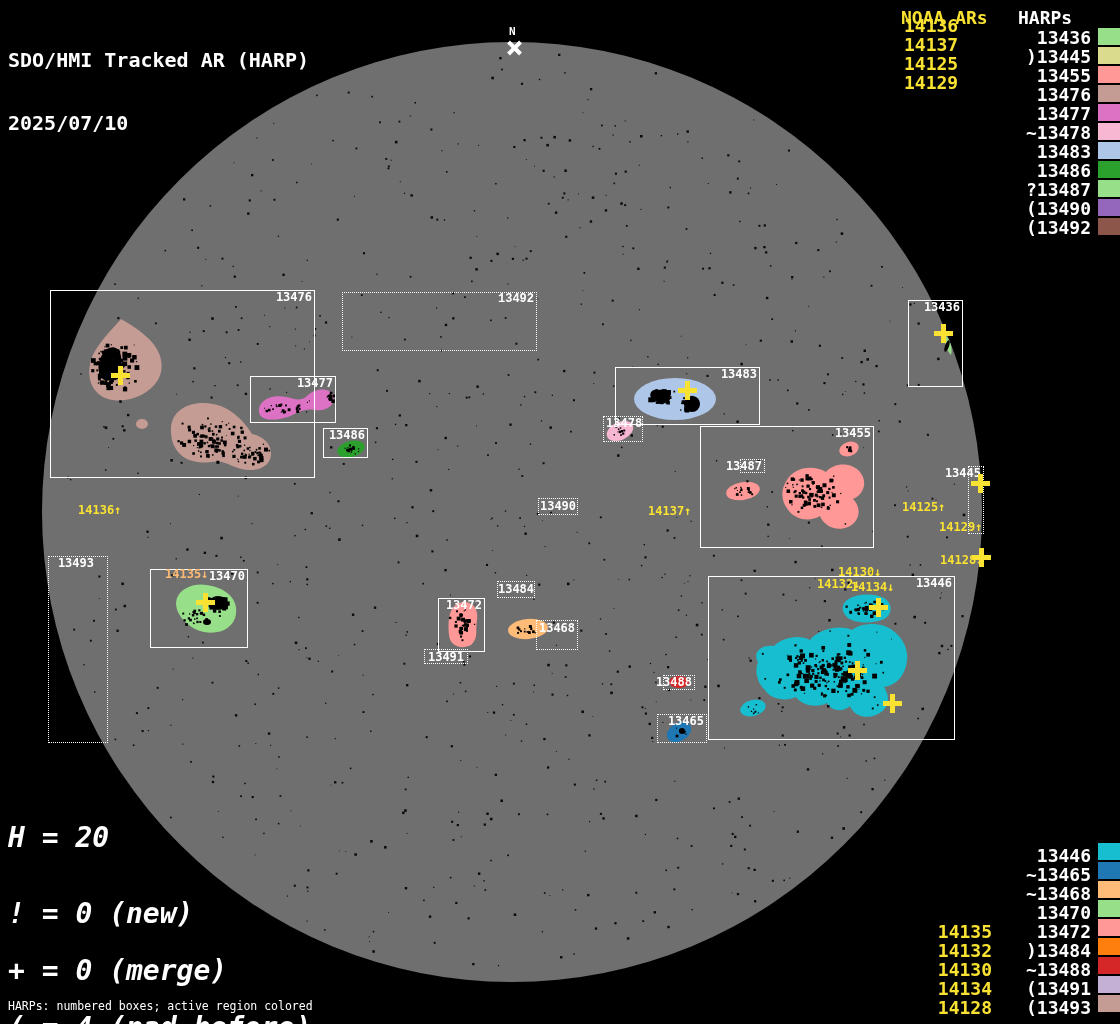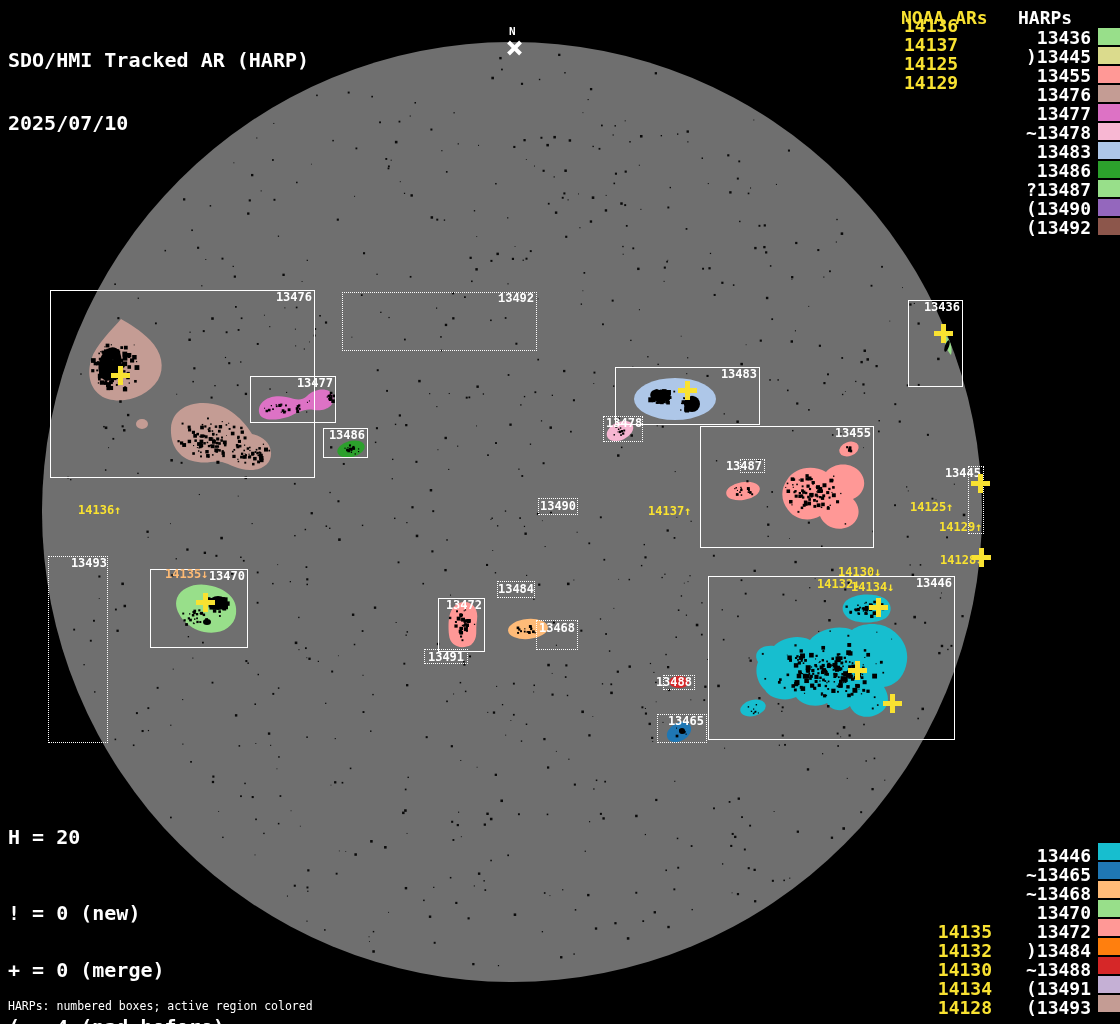--- a/index.html
+++ b/index.html
@@ -8,21 +8,21 @@
   svg{position:absolute;left:0;top:0;}
   .titleblock{position:absolute;left:8px;top:8px;color:#fff;font-size:20px;font-weight:bold;line-height:21px;white-space:pre;}
   .hdr{position:absolute;font-size:18px;font-weight:bold;line-height:19px;color:#fff;white-space:nowrap;}
   .hdr.yellow{color:#F9E231;}
   .col{position:absolute;font-size:18px;font-weight:bold;line-height:19px;color:#fff;}
   .col .row{height:19px;white-space:pre;}
   .col.right{text-align:right;}
   .col.yellow{color:#F9E231;}
   .swatchcol{position:absolute;}
   .swatch{width:22px;height:17px;margin-bottom:2px;}
-  .statsblock{position:absolute;left:8px;color:#fff;font-size:20px;font-weight:bold;line-height:19px;white-space:pre;}
+  .statsblock{position:absolute;left:8px;color:#fff;font-size:28px;font-weight:bold;line-height:19px;white-space:pre;font-style:italic;}
   .footnote{position:absolute;left:8px;color:#fff;font-size:11.5px;font-weight:normal;line-height:12px;white-space:pre;}
   .hbox{position:absolute;border:1px solid #fff;box-sizing:border-box;}
   .hbox.dotted{border-style:dotted;}
   .hlabel{position:absolute;color:#fff;font-size:12px;font-weight:bold;line-height:13px;white-space:nowrap;}
   .ylab{position:absolute;color:#F9E231;font-size:12px;font-weight:bold;line-height:13px;white-space:nowrap;}
   .cross{position:absolute;width:19px;height:19px;}
   .cross::before{content:"";position:absolute;left:0;top:7px;width:19px;height:5px;background:#F9E231;}
   .cross::after{content:"";position:absolute;left:7px;top:0;width:5px;height:19px;background:#F9E231;}
   .xmark{position:absolute;width:17px;height:17px;}
   .xmark::before,.xmark::after{content:"";position:absolute;left:0;top:6.5px;width:17px;height:4px;background:#fff;}
@@ -1828,21 +1828,21 @@
       <div class="hbox dotted" style="left: 740px; top: 459px; width: 25px; height: 14px; border-color: rgb(255, 255, 255);">
         <div class="hlabel" style="right: 2px; top: 0px;">13487</div>
       </div>
       <div class="hbox" style="left: 908px; top: 300px; width: 55px; height: 87px; border-color: rgb(255, 255, 255);">
         <div class="hlabel" style="right: 2px; top: 0px;">13436</div>
       </div>
       <div class="hbox dotted" style="left: 968px; top: 466px; width: 16px; height: 68px; border-color: rgb(255, 255, 255);">
         <div class="hlabel" style="right: 2px; top: 0px;">13445</div>
       </div>
       <div class="hbox dotted" style="left: 48px; top: 556px; width: 60px; height: 187px; border-color: rgb(255, 255, 255);">
-        <div class="hlabel" style="right: 0; top: 0px; margin-left: 16px;">13493</div>
+        <div class="hlabel" style="right: 13px; top: 0px; margin-left: 16px;">13493</div>
       </div>
       <div class="hbox" style="left: 150px; top: 569px; width: 98px; height: 79px; border-color: rgb(255, 255, 255);">
         <div class="hlabel" style="right: 2px; top: 0px;">13470</div>
       </div>
       <div class="hbox" style="left: 438px; top: 598px; width: 47px; height: 54px; border-color: rgb(255, 255, 255);">
         <div class="hlabel" style="right: 2px; top: 0px;">13472</div>
       </div>
       <div class="hbox dotted" style="left: 538px; top: 498px; width: 40px; height: 17px; border-color: rgb(255, 255, 255);">
         <div class="hlabel" style="left: 50%; top: 1px; transform: translateX(-50%);">13490</div>
       </div>
@@ -1859,21 +1859,21 @@
         <div class="hlabel" style="right: 2px; top: 0px;">13488</div>
       </div>
       <div class="hbox dotted" style="left: 657px; top: 714px; width: 50px; height: 29px; border-color: rgb(255, 255, 255);">
         <div class="hlabel" style="right: 2px; top: 0px;">13465</div>
       </div>
       <div class="hbox" style="left: 708px; top: 576px; width: 247px; height: 164px; border-color: rgb(255, 255, 255);">
         <div class="hlabel" style="right: 2px; top: 0px;">13446</div>
       </div>
       <div class="ylab" style="left: 78px; top: 504px; color: rgb(249, 226, 49);">14136↑</div>
       <div class="ylab" style="left: 648px; top: 505px; color: rgb(249, 226, 49);">14137↑</div>
-      <div class="ylab" style="left: 902px; top: 501px; color: rgb(249, 226, 49); margin-left: 8px;">14125↑</div>
+      <div class="ylab" style="left: 902px; top: 501px; color: rgb(249, 226, 49);">14125↑</div>
       <div class="ylab" style="left: 939px; top: 521px; color: rgb(249, 226, 49);">14129↑</div>
       <div class="ylab" style="left: 940px; top: 554px; color: rgb(249, 226, 49);">14128↓</div>
       <div class="ylab" style="left: 165px; top: 568px; color: #fdba74;">14135↓</div>
       <div class="ylab" style="left: 838px; top: 566px; color: rgb(249, 226, 49);">14130↓</div>
       <div class="ylab" style="left: 817px; top: 578px; color: rgb(249, 226, 49);">14132↓</div>
       <div class="ylab" style="left: 851px; top: 581px; color: rgb(249, 226, 49);">14134↓</div>
       <div class="cross" style="left: 111px; top: 366px;"></div>
       <div class="cross" style="left: 678px; top: 381px;"></div>
       <div class="cross" style="left: 934px; top: 324px;"></div>
       <div class="cross" style="left: 971px; top: 474px;"></div>

